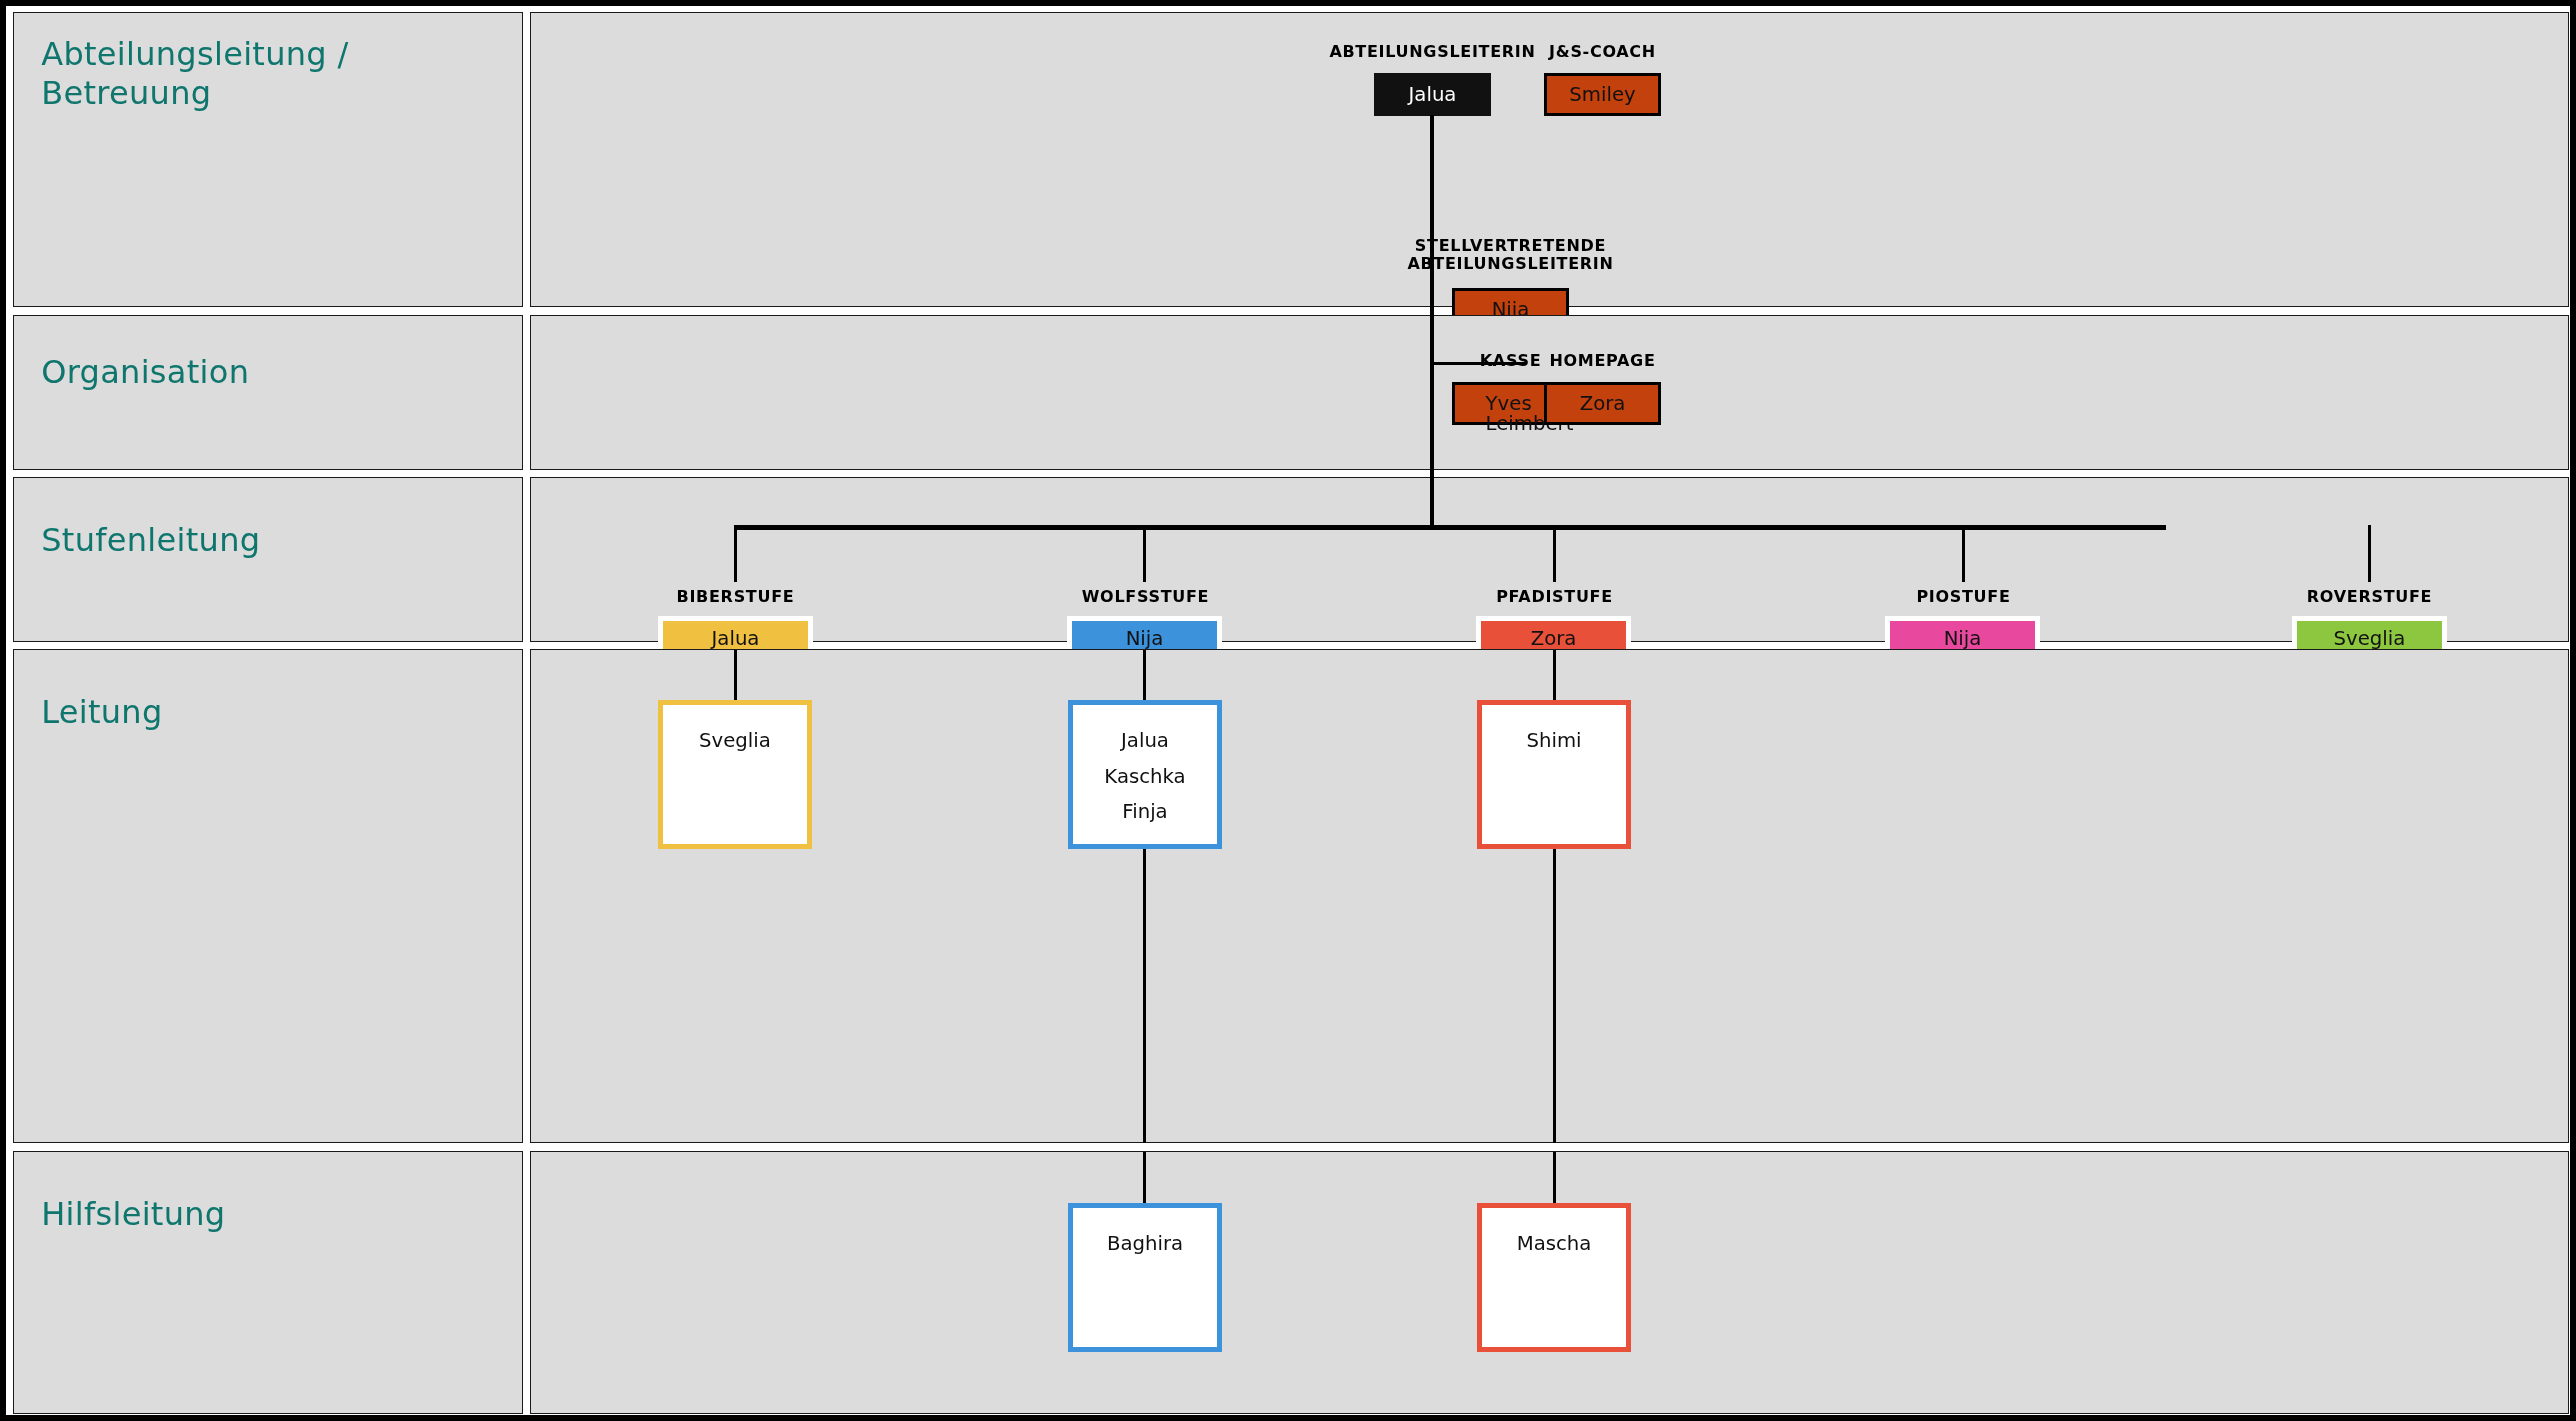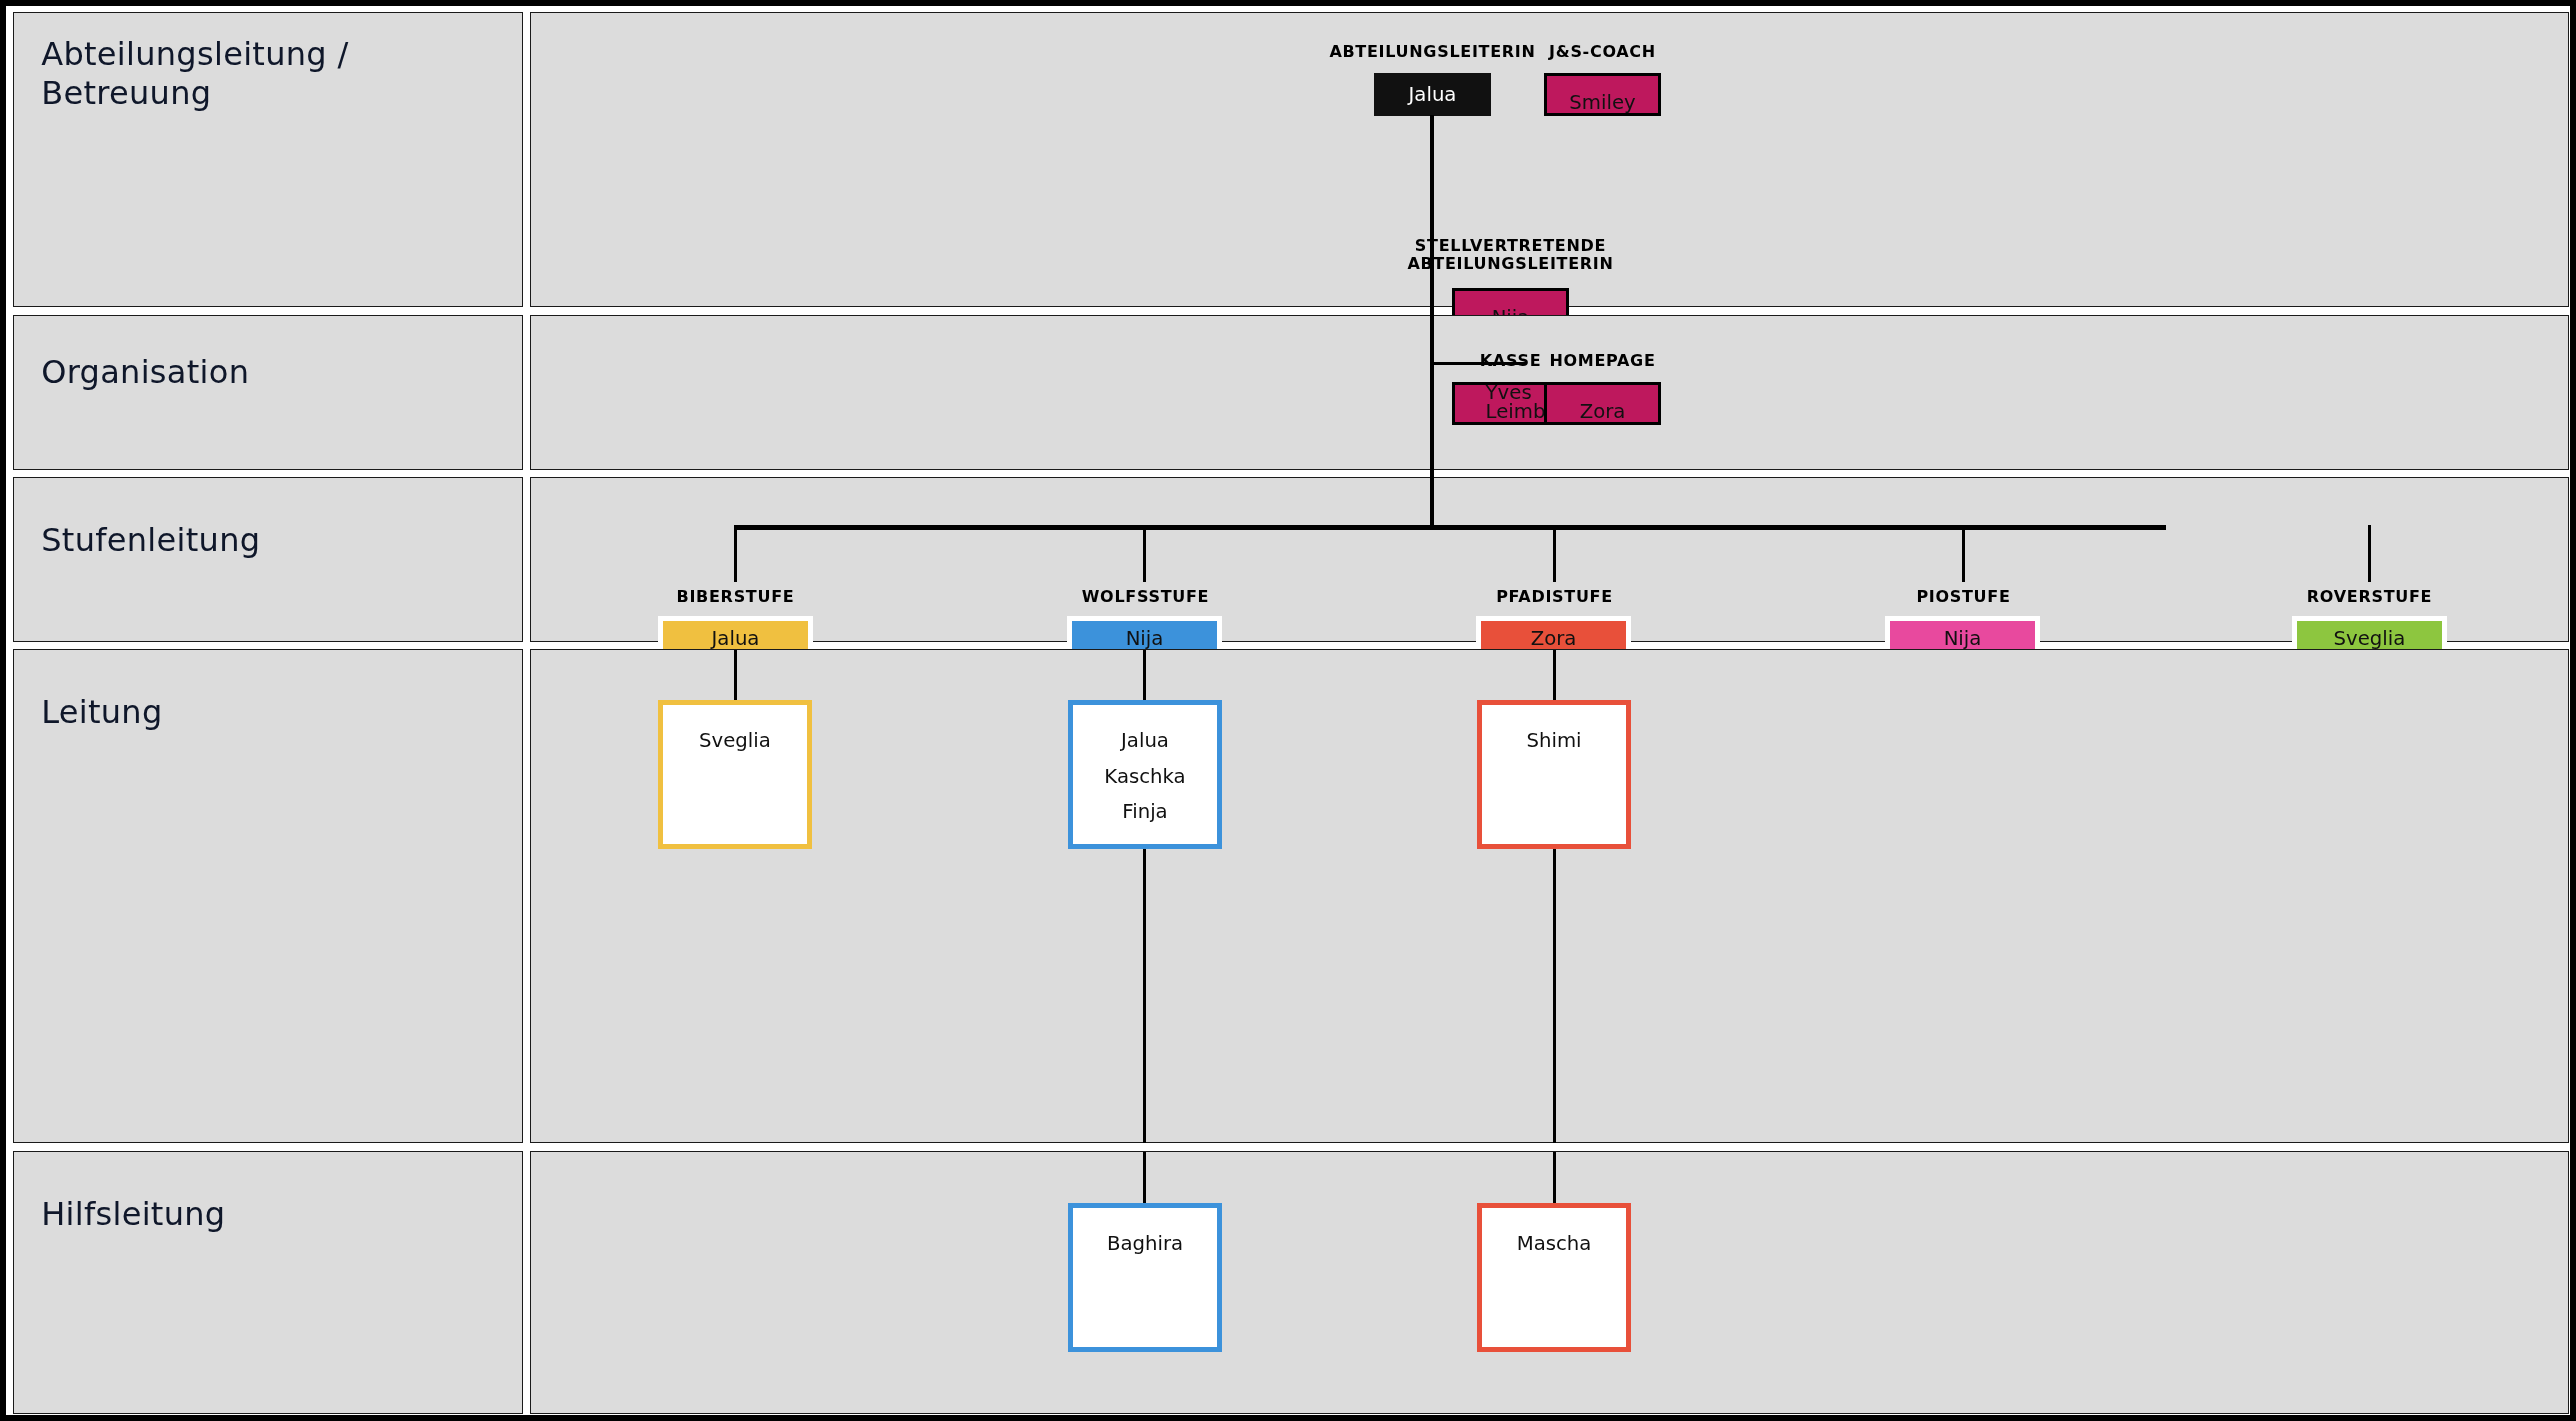--- a/index.html
+++ b/index.html
@@ -4,34 +4,34 @@
 <style>
   html,body{margin:0;padding:0;background:#000;}
   body{width:2576px;height:1421px;font-family:"DejaVu Sans Condensed","Liberation Sans",sans-serif;}
 
   #sheet{position:relative;width:2576px;height:1421px;background:#ffffff;
          box-sizing:border-box;border:6.6px solid #000;}
   .cell{position:absolute;background:#dcdcdc;border:1.2px solid #1a1a1a;box-sizing:border-box;}
   .label-cell{left:7.2px;width:510px;}
   .panel-cell{left:524px;width:2039px;}
 
-  .row-label{position:absolute;left:27px;top:21.5px;font-size:32px;color:#0f172a;
+  .row-label{position:absolute;left:27px;top:21.5px;font-size:32px;color:#0f766e;
              letter-spacing:0.3px;line-height:1.22;font-family:"DejaVu Sans","Liberation Sans",sans-serif;white-space:pre-line;}
   .cap{position:absolute;width:251px;left:50%;margin-left:-125px;text-align:center;
        font-size:16px;font-weight:bold;letter-spacing:0.7px;color:#000;line-height:1.14;
        font-family:"DejaVu Sans","Liberation Sans",sans-serif;white-space:pre-line;}
 
   .box{position:absolute;box-sizing:border-box;display:flex;flex-direction:column;
        align-items:center;justify-content:flex-start;background:#fff;}
   .box span{font-size:19.7px;color:#111;line-height:1.0;
             font-family:"DejaVu Sans","Liberation Sans",sans-serif;}
 
   .box-black{background:#111;border:2.4px solid #111;}
   .box-black span{color:#fff;}
-  .box-plain{background:#be185d;border:3.6px solid #000;justify-content:flex-end;}
+  .box-plain{background:#c2410c;border:3.6px solid #000;}
 
   
   .chip{background:#fff;padding:4.8px;}
   .chip .fill{width:100%;height:100%;display:flex;align-items:center;justify-content:center;}
   .chip .fill span{font-size:19.7px;color:#111;}
 
   
   .box-out{background:#fff;border-width:5.4px;border-style:solid;}
 
   

